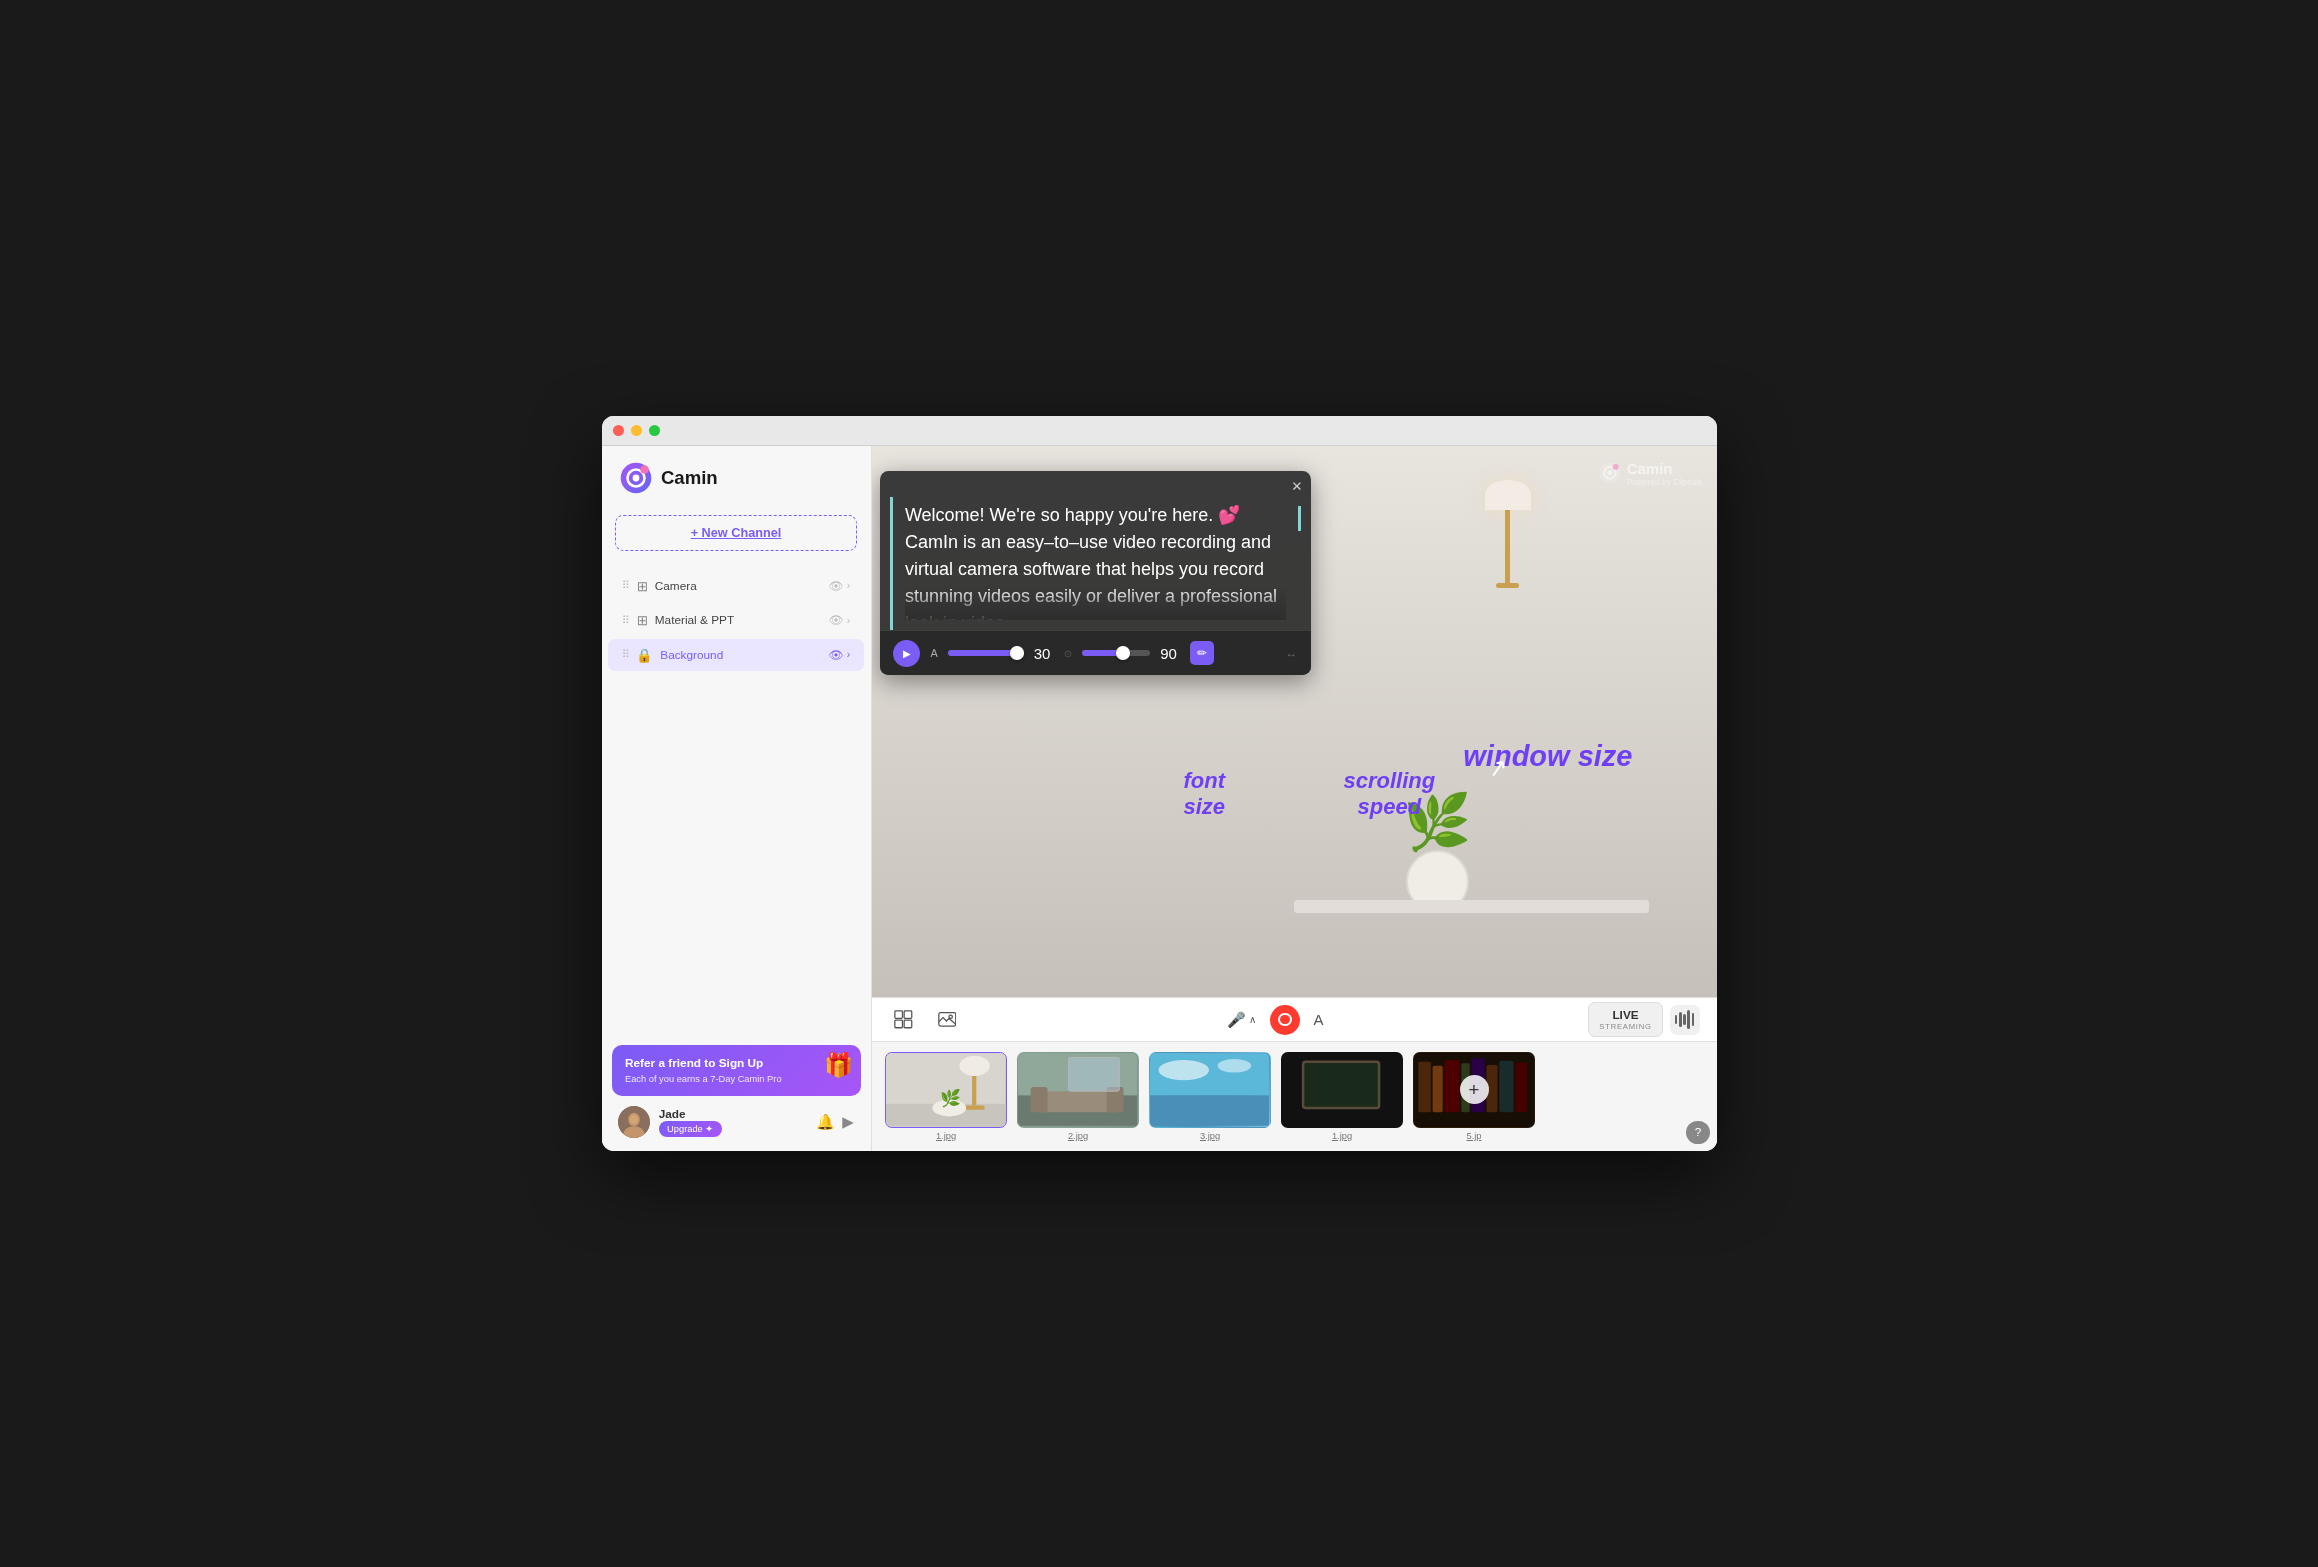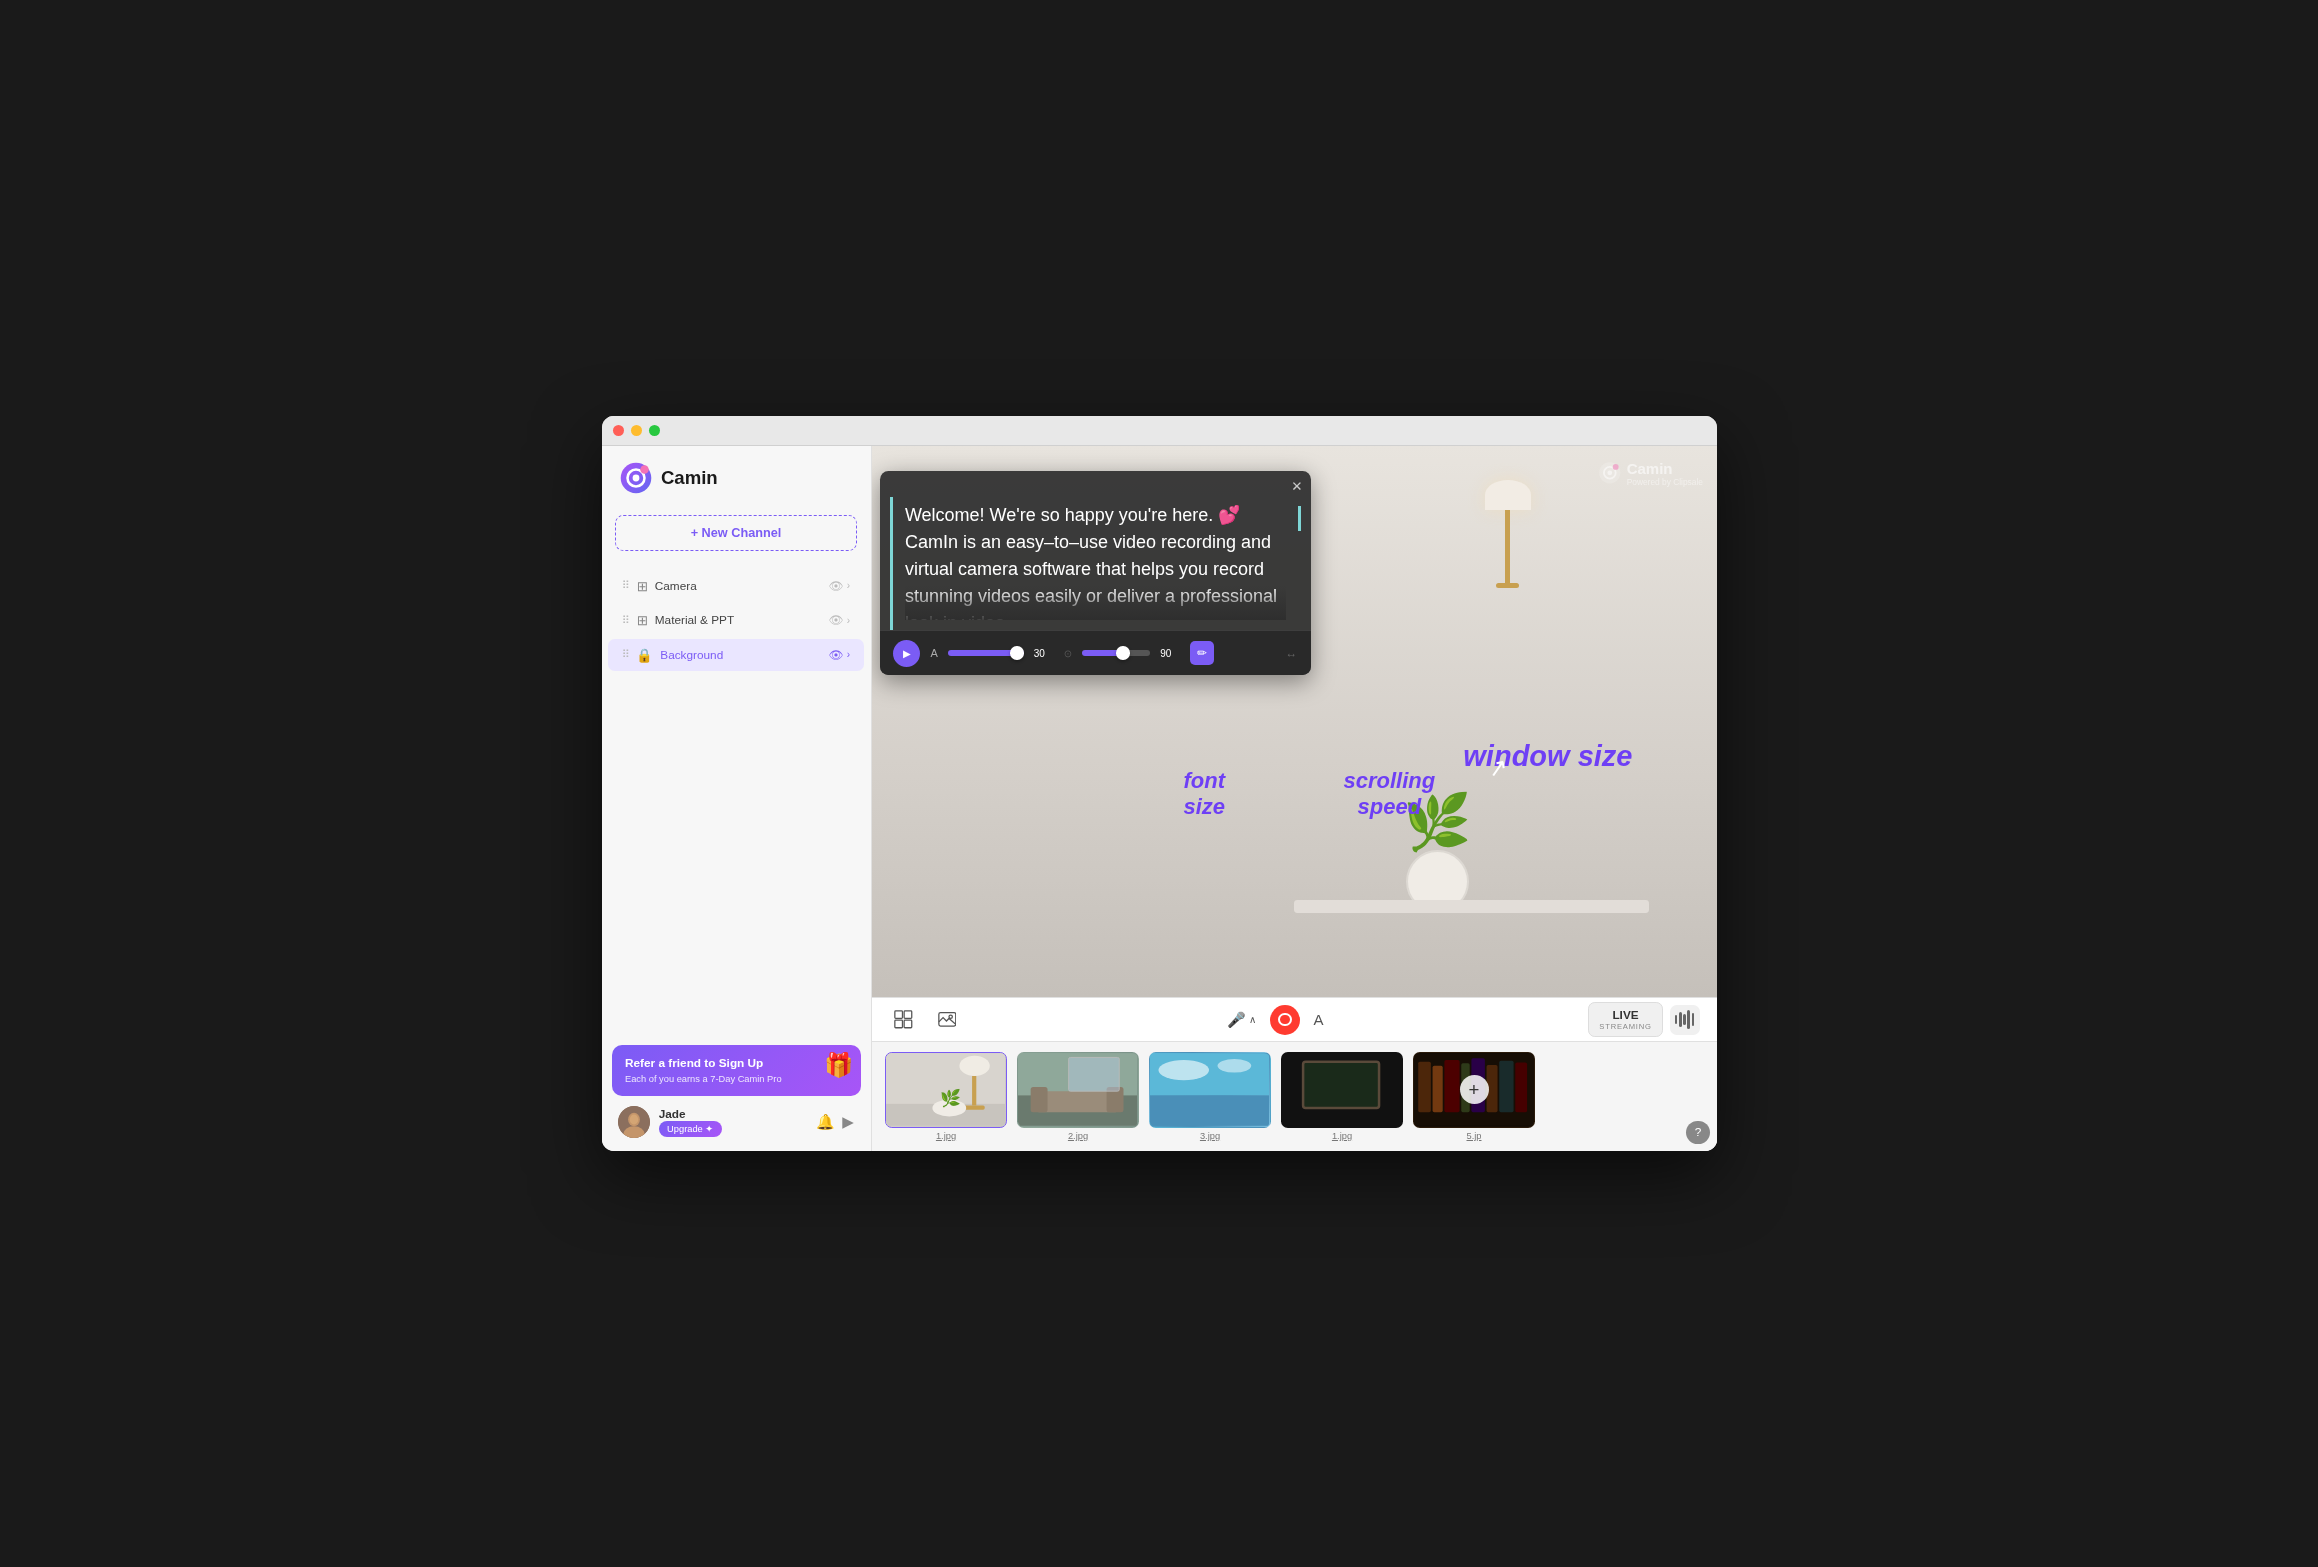--- a/index.html
+++ b/index.html
@@ -78,20 +78,21 @@
       padding: 10px 13.5px;
       display: flex;
       align-items: center;
       justify-content: center;
       gap: 6.8px;
       cursor: pointer;
       background: transparent;
       color: #7b5cf5;
       font-size: 12.7px;
       font-weight: 600;
+      text-decoration: underline;
     }
     .sidebar-items {
       flex: 1;
       padding: 3.4px 0;
     }
     .sidebar-item {
       display: flex;
       align-items: center;
       padding: 8.4px 13.5px;
       cursor: pointer;
@@ -343,21 +344,21 @@
       right: 0;
       top: -3.4px;
       width: 13.5px;
       height: 13.5px;
       background: white;
       border-radius: 50%;
       box-shadow: 0 1.7px 3.4px rgba(0,0,0,0.3);
     }
     .tp-value {
       color: white;
-      font-size: 10px;
+      font-size: 15px;
       min-width: 20px;
     }
     .tp-divider {
       color: #555;
       font-size: 10px;
     }
     .tp-slider-speed {
       width: 68px;
       height: 6.8px;
       background: linear-gradient(to right, #7b5cf5 60%, #555 60%);

